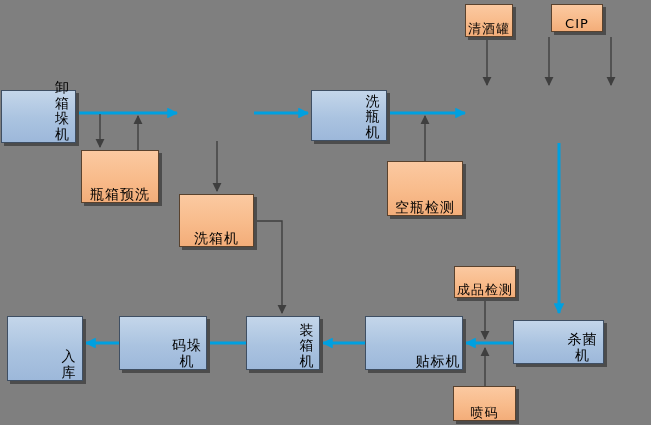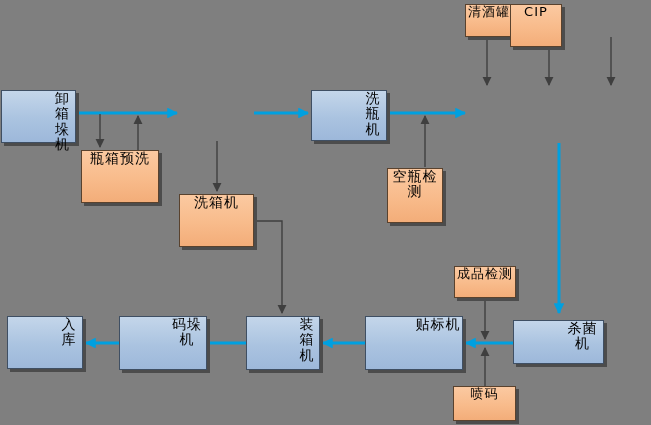--- a/index.html
+++ b/index.html
@@ -5,21 +5,21 @@
   html,body{margin:0;padding:0;background:#7f7f7f;}
   #canvas{
     position:relative;
     width:651px;height:425px;
     background:#7f7f7f;
     overflow:hidden;
     font-family:"DejaVu Sans", sans-serif;
   }
   .node{
     position:absolute;
-    display:flex;align-items:flex-start;justify-content:center;
+    display:flex;align-items:flex-end;justify-content:center;
     box-sizing:border-box;
     text-align:center;
     color:#000;
     font-size:14px;
     letter-spacing:1px;
     box-shadow:3px 3px 0 #4c4c4c;
   }
   .node.machine{
     background:linear-gradient(180deg,#c4d6ea 0%,#aac3e0 55%,#9db8da 100%);
     border:1px solid #3f4f63;
@@ -84,37 +84,37 @@
   </div>
   <div class="node machine" style="left:365px;top:316px;width:98px;height:54px">
     <span class="lbl">贴标机</span>
   </div>
   <div class="node machine" style="left:246px;top:316px;width:74px;height:54px">
     <span class="lbl">装箱机</span>
   </div>
   <div class="node machine" style="left:119px;top:316px;width:88px;height:54px">
     <span class="lbl">码垛机</span>
   </div>
-  <div class="node machine" style="left:7px;top:316px;width:76px;height:53px">
+  <div class="node machine" style="left:7px;top:316px;width:76px;height:65px">
     <span class="lbl">入库</span>
   </div>
 
   <div class="node aux" style="left:81px;top:150px;width:78px;height:53px">
     <span class="lbl">瓶箱预洗</span>
   </div>
   <div class="node aux" style="left:179px;top:194px;width:75px;height:53px">
     <span class="lbl">洗箱机</span>
   </div>
-  <div class="node aux" style="left:387px;top:168px;width:56px;height:55px">
+  <div class="node aux" style="left:387px;top:161px;width:76px;height:55px">
     <span class="lbl">空瓶检测</span>
   </div>
   <div class="node aux small" style="left:465px;top:4px;width:48px;height:33px">
     <span class="lbl">清酒罐</span>
   </div>
-  <div class="node aux small" style="left:510px;top:4px;width:52px;height:43px">
+  <div class="node aux small" style="left:551px;top:4px;width:52px;height:28px">
     <span class="lbl">CIP</span>
   </div>
   <div class="node aux small" style="left:453px;top:386px;width:63px;height:35px">
     <span class="lbl">喷码</span>
   </div>
   <div class="node aux small" style="left:454px;top:266px;width:62px;height:32px">
     <span class="lbl">成品检测</span>
   </div>
 
 </div>

